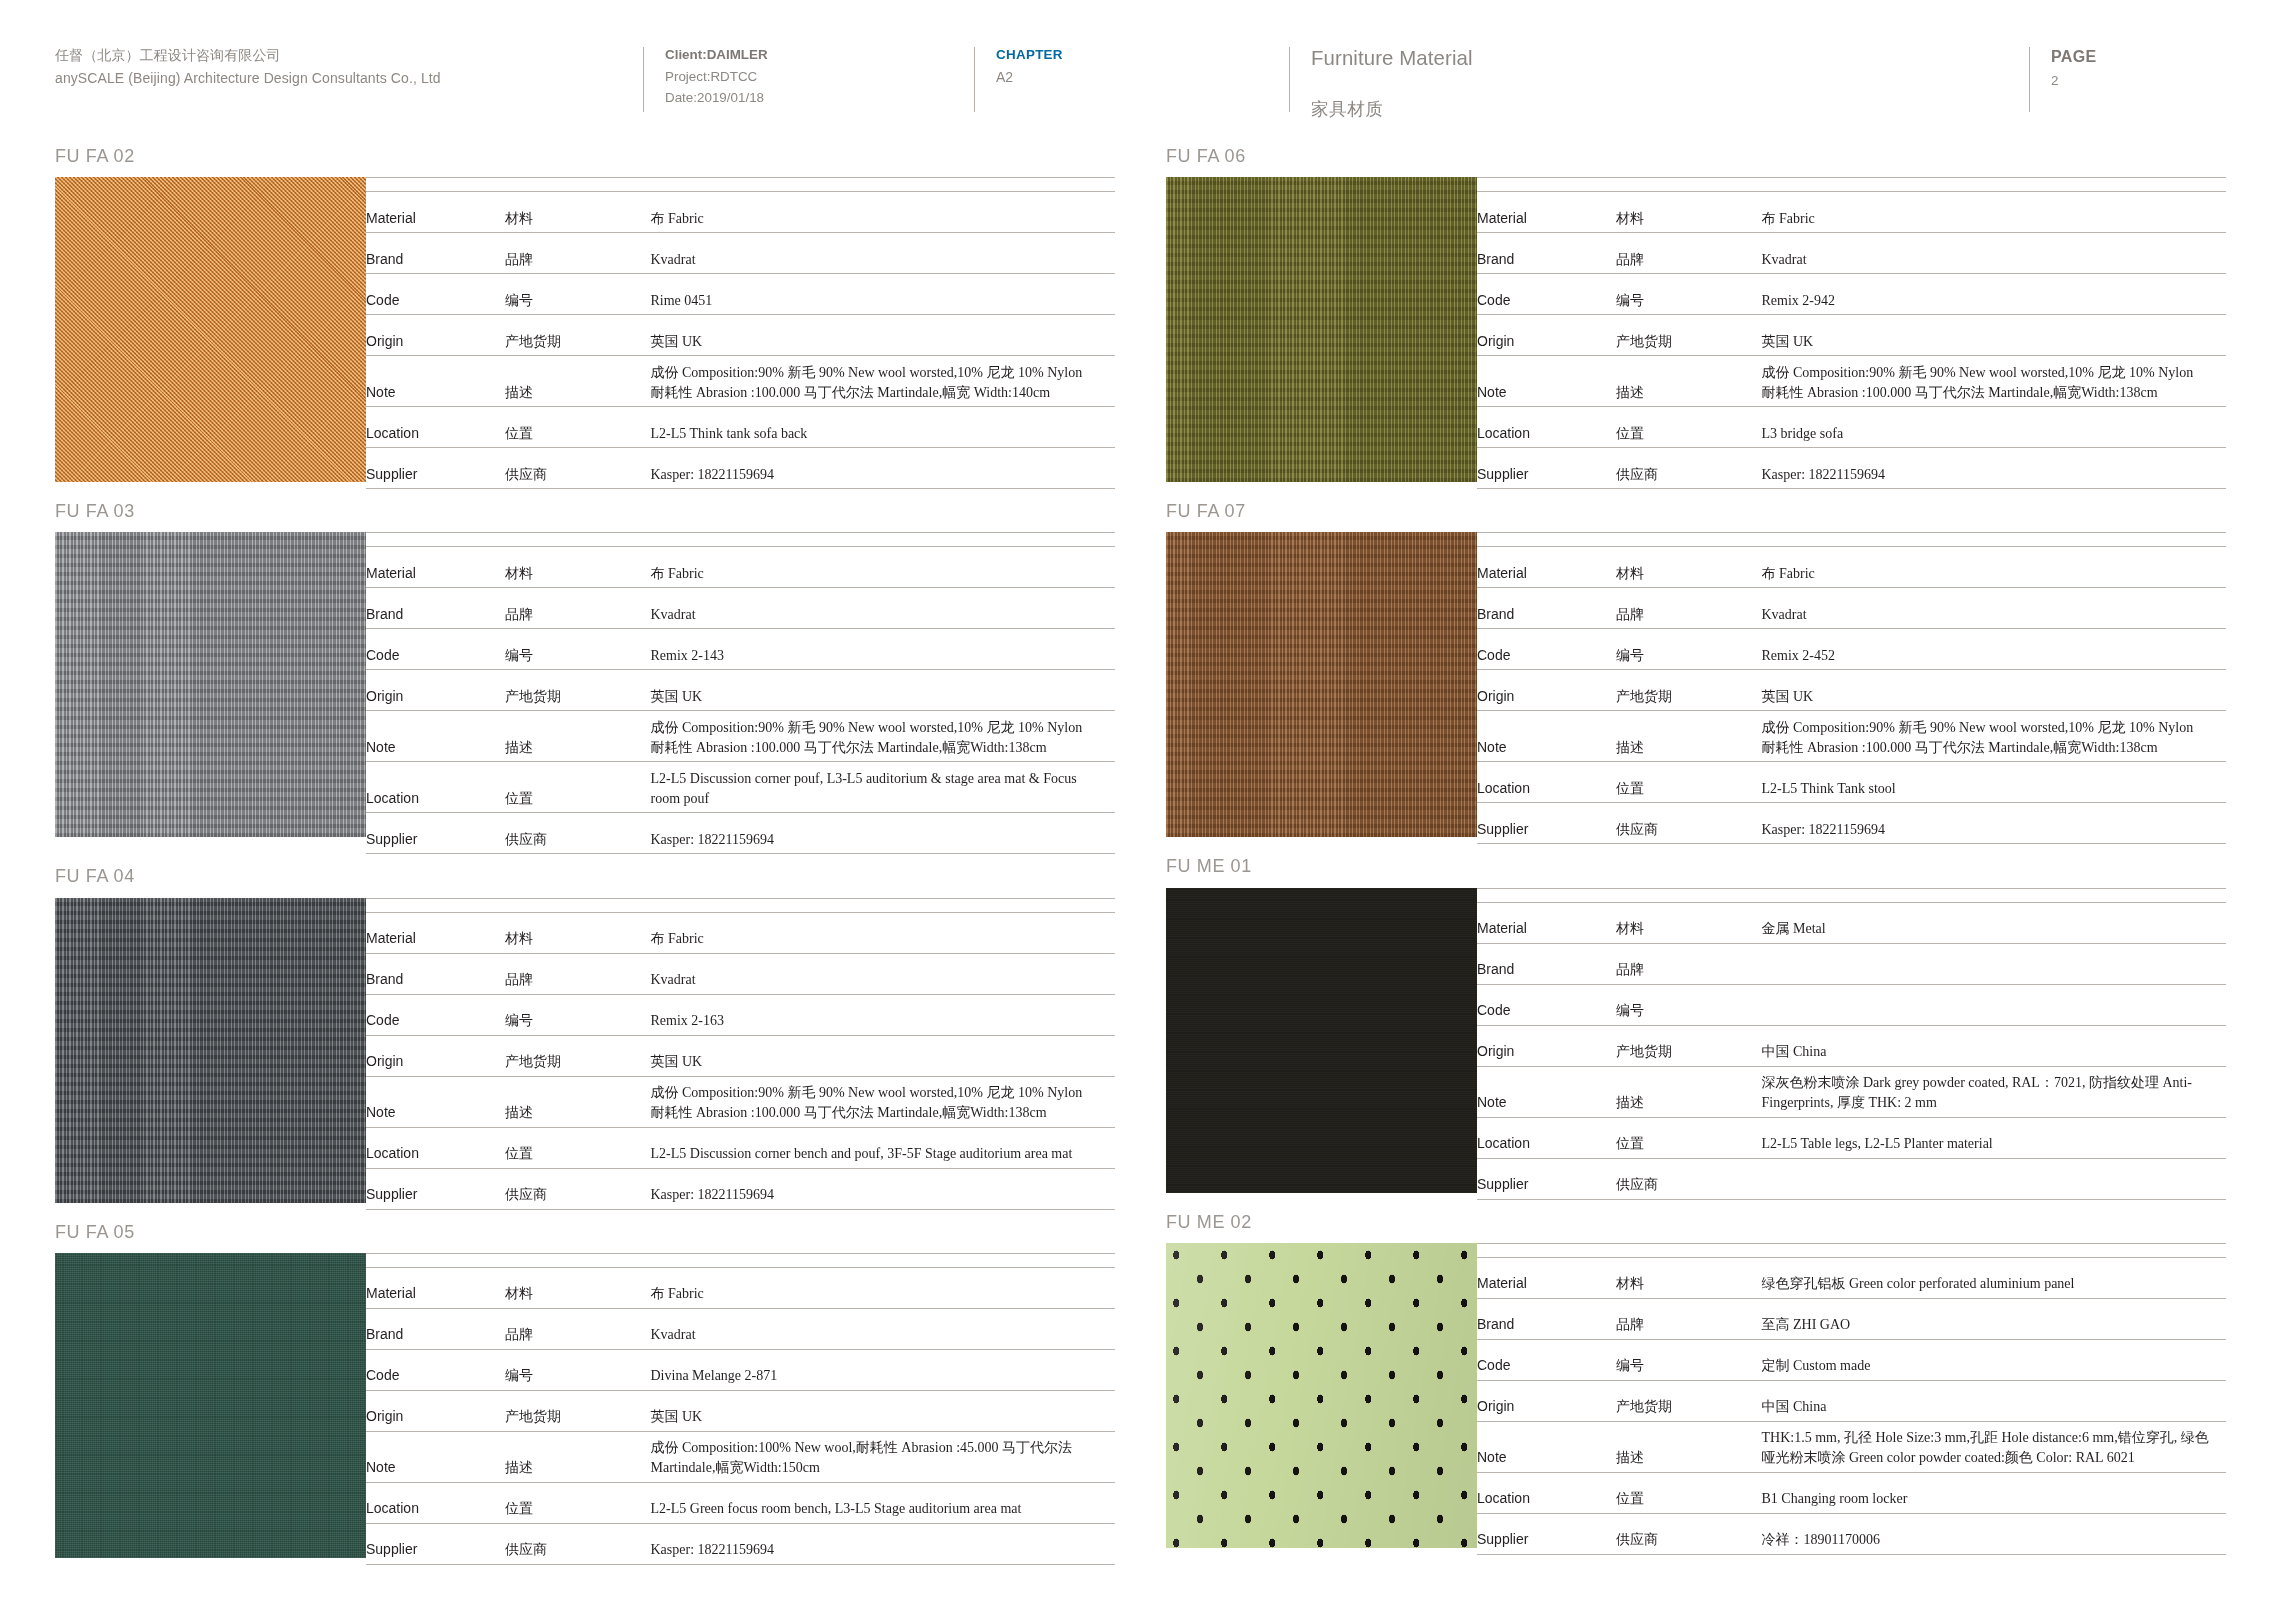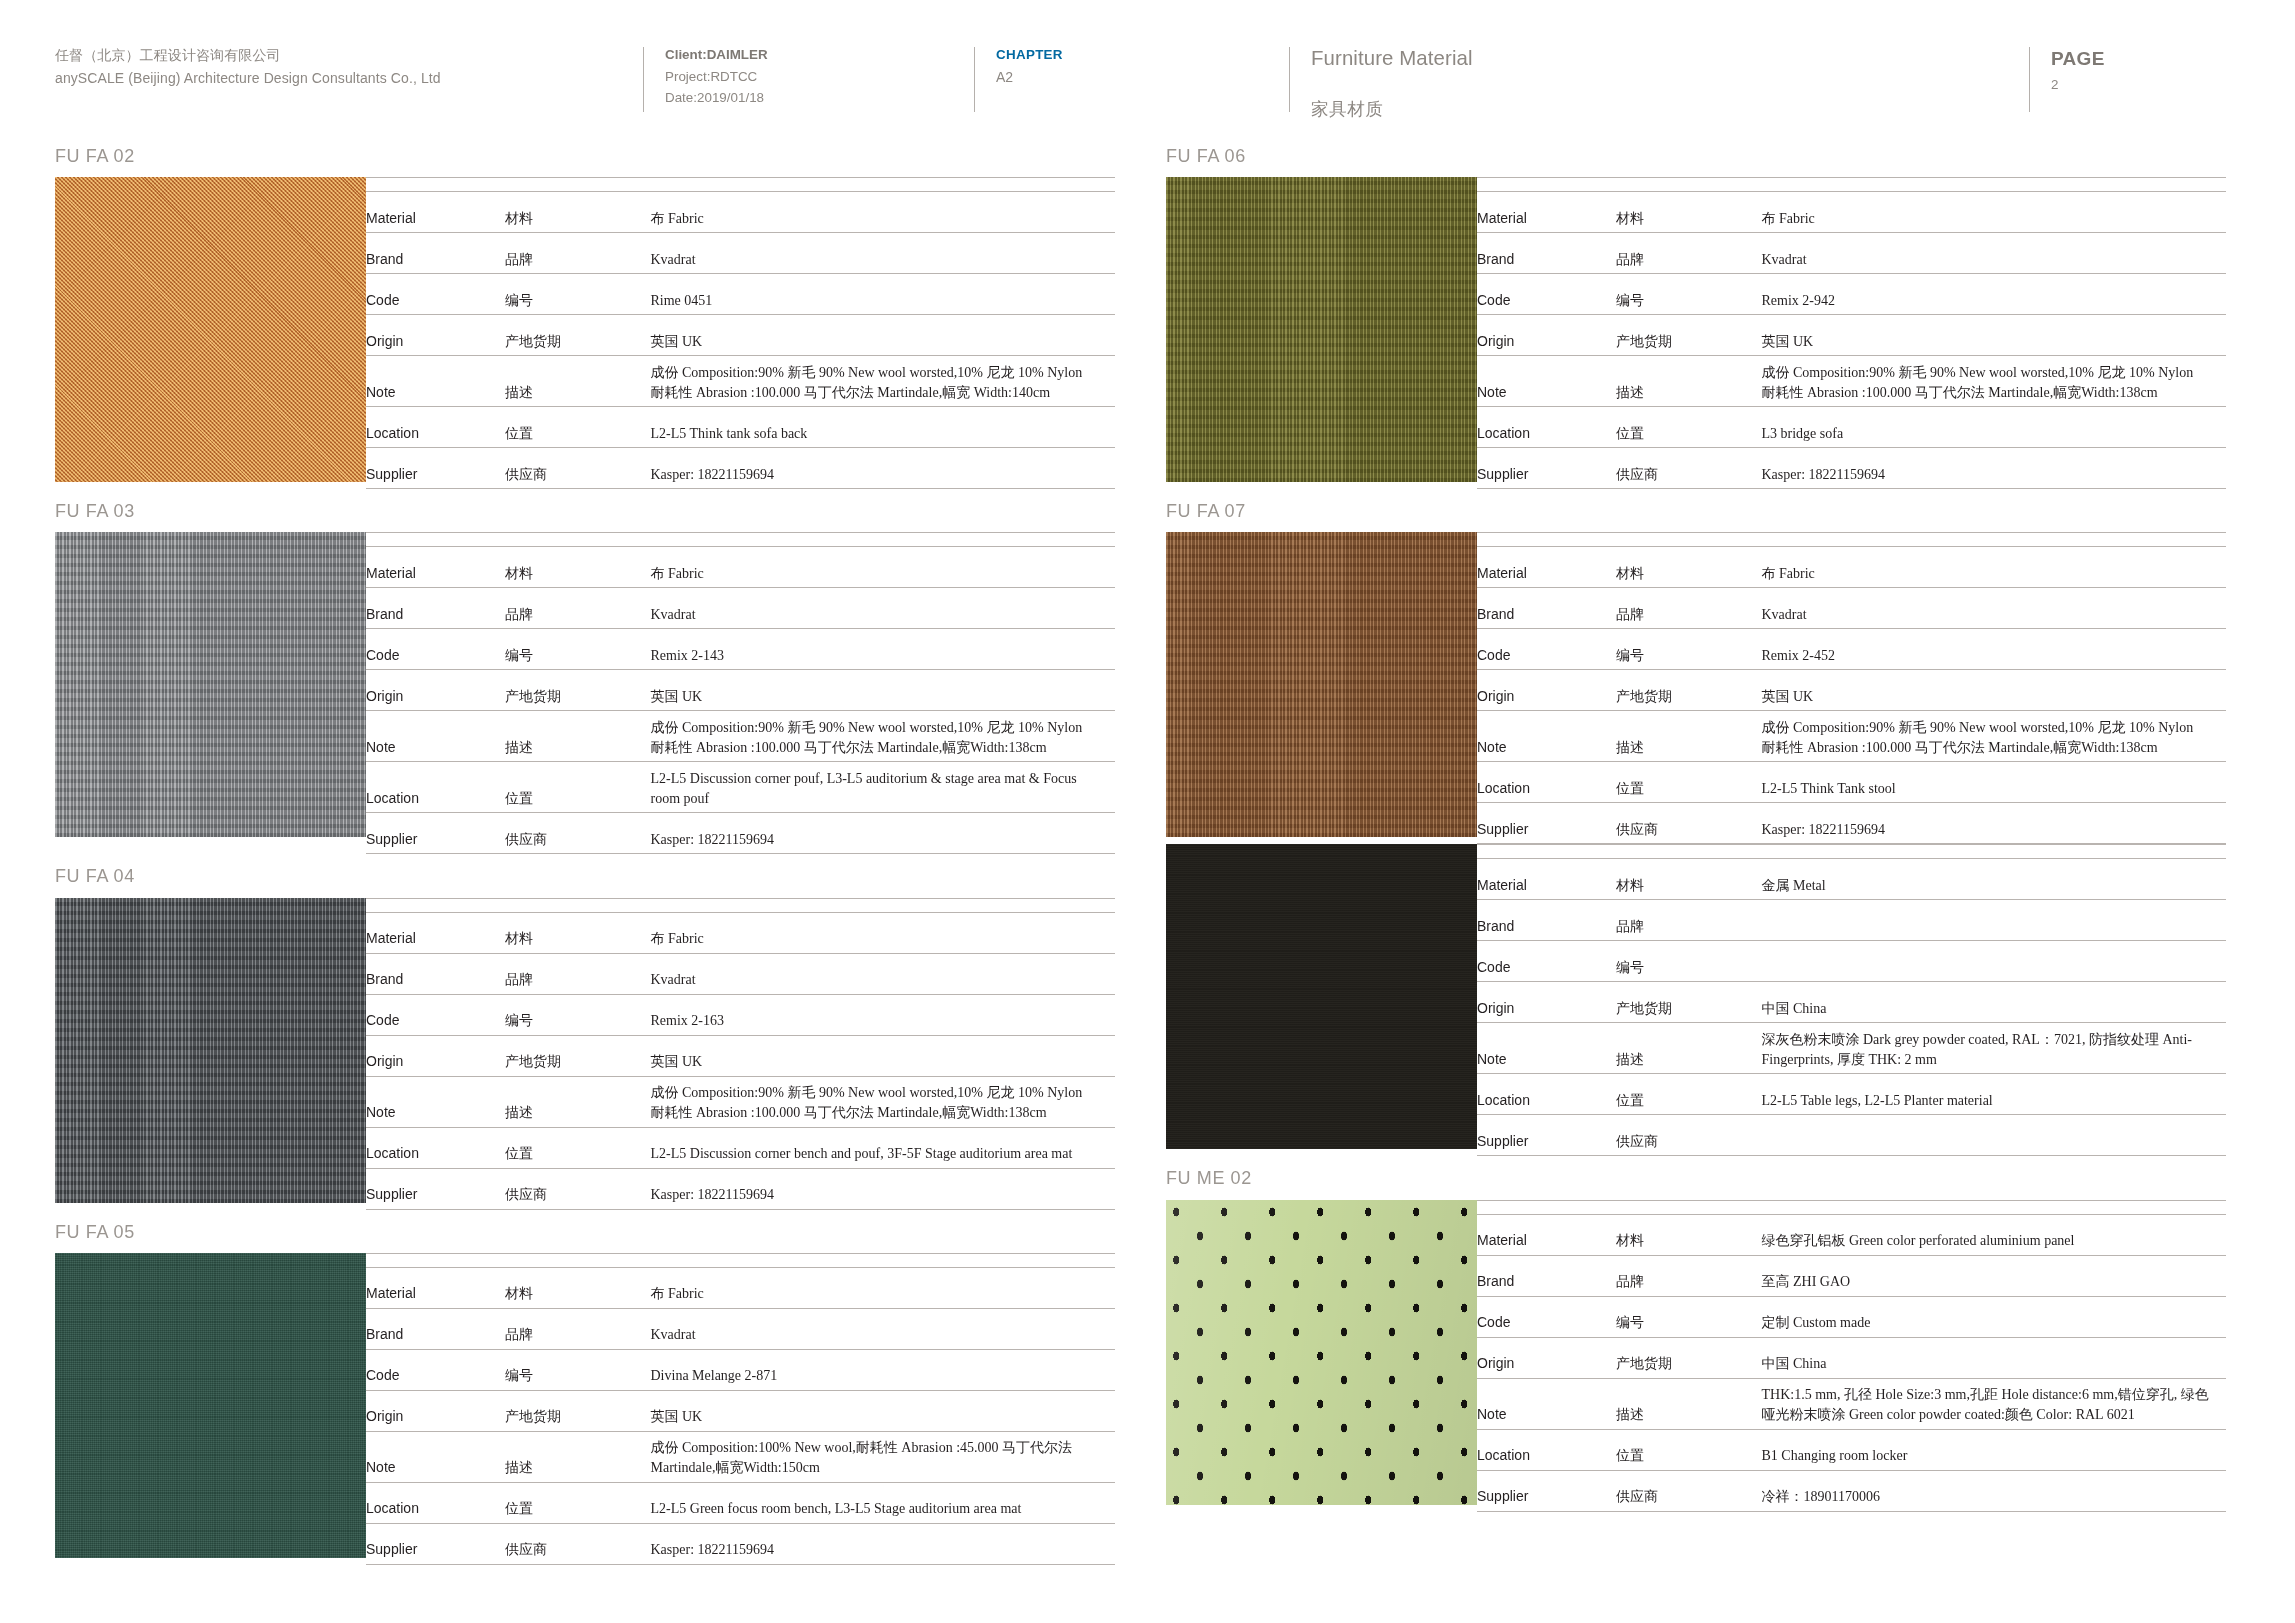--- a/index.html
+++ b/index.html
@@ -36,21 +36,21 @@
   .hdr-client { width: 331px; }
   .hdr-client .line { font-size: 13.4px; color: #8d8883; line-height: 1.62; }
   .hdr-client .line.strong { font-weight: bold; color: #7e7974; }
   .hdr-chapter { width: 315px; }
   .hdr-chapter .lbl { font-size: 13.4px; font-weight: bold; color: #0369a1; line-height: 1.62; letter-spacing: 0.3px;}
   .hdr-chapter .val { font-size: 14px; color: #8d8883; line-height: 1.62; }
   .hdr-title { width: 740px; }
   .hdr-title .t-en { font-size: 20.4px; color: #8d8883; line-height: 1.42; letter-spacing: 0.1px; }
   .hdr-title .t-cn { font-size: 17.6px; color: #8d8883; line-height: 1.45; letter-spacing: 0.5px; margin-top: 24px; }
   .hdr-page { width: 231px; }
-  .hdr-page .lbl { font-size: 19px; font-weight: bold; color: #7e7974; line-height: 1.6; letter-spacing:0.3px;}
+  .hdr-page .lbl { font-size: 16px; font-weight: bold; color: #7e7974; line-height: 1.6; letter-spacing:0.3px;}
   .hdr-page .val { font-size: 13.4px; color: #8d8883; line-height: 1.6; }
 
   
   .sheet { padding: 0 55px 0 55px; }
   .columns { display: flex; gap: 51px; }
   .col { width: 1060px; }
 
   
   .block { margin-bottom: 0px; }
   .block-title {
@@ -565,20 +565,21 @@
                 <td class="cn">供应商</td>
                 <td class="val">Kasper: 18221159694</td>
               </tr>
             </tbody>
               </table>
           </div>
         </div>
       </div>
 
       <div class="block">
+        <div class="block-title">FU ME 01</div>
         <div class="block-body">
           <div class="swatch tex-metal-dark"></div>
           <div class="spec">
             <table class="spec-table">
               <colgroup>
                   <col class="c-en">
                   <col class="c-cn">
                   <col>
                 </colgroup>
               <tbody>

